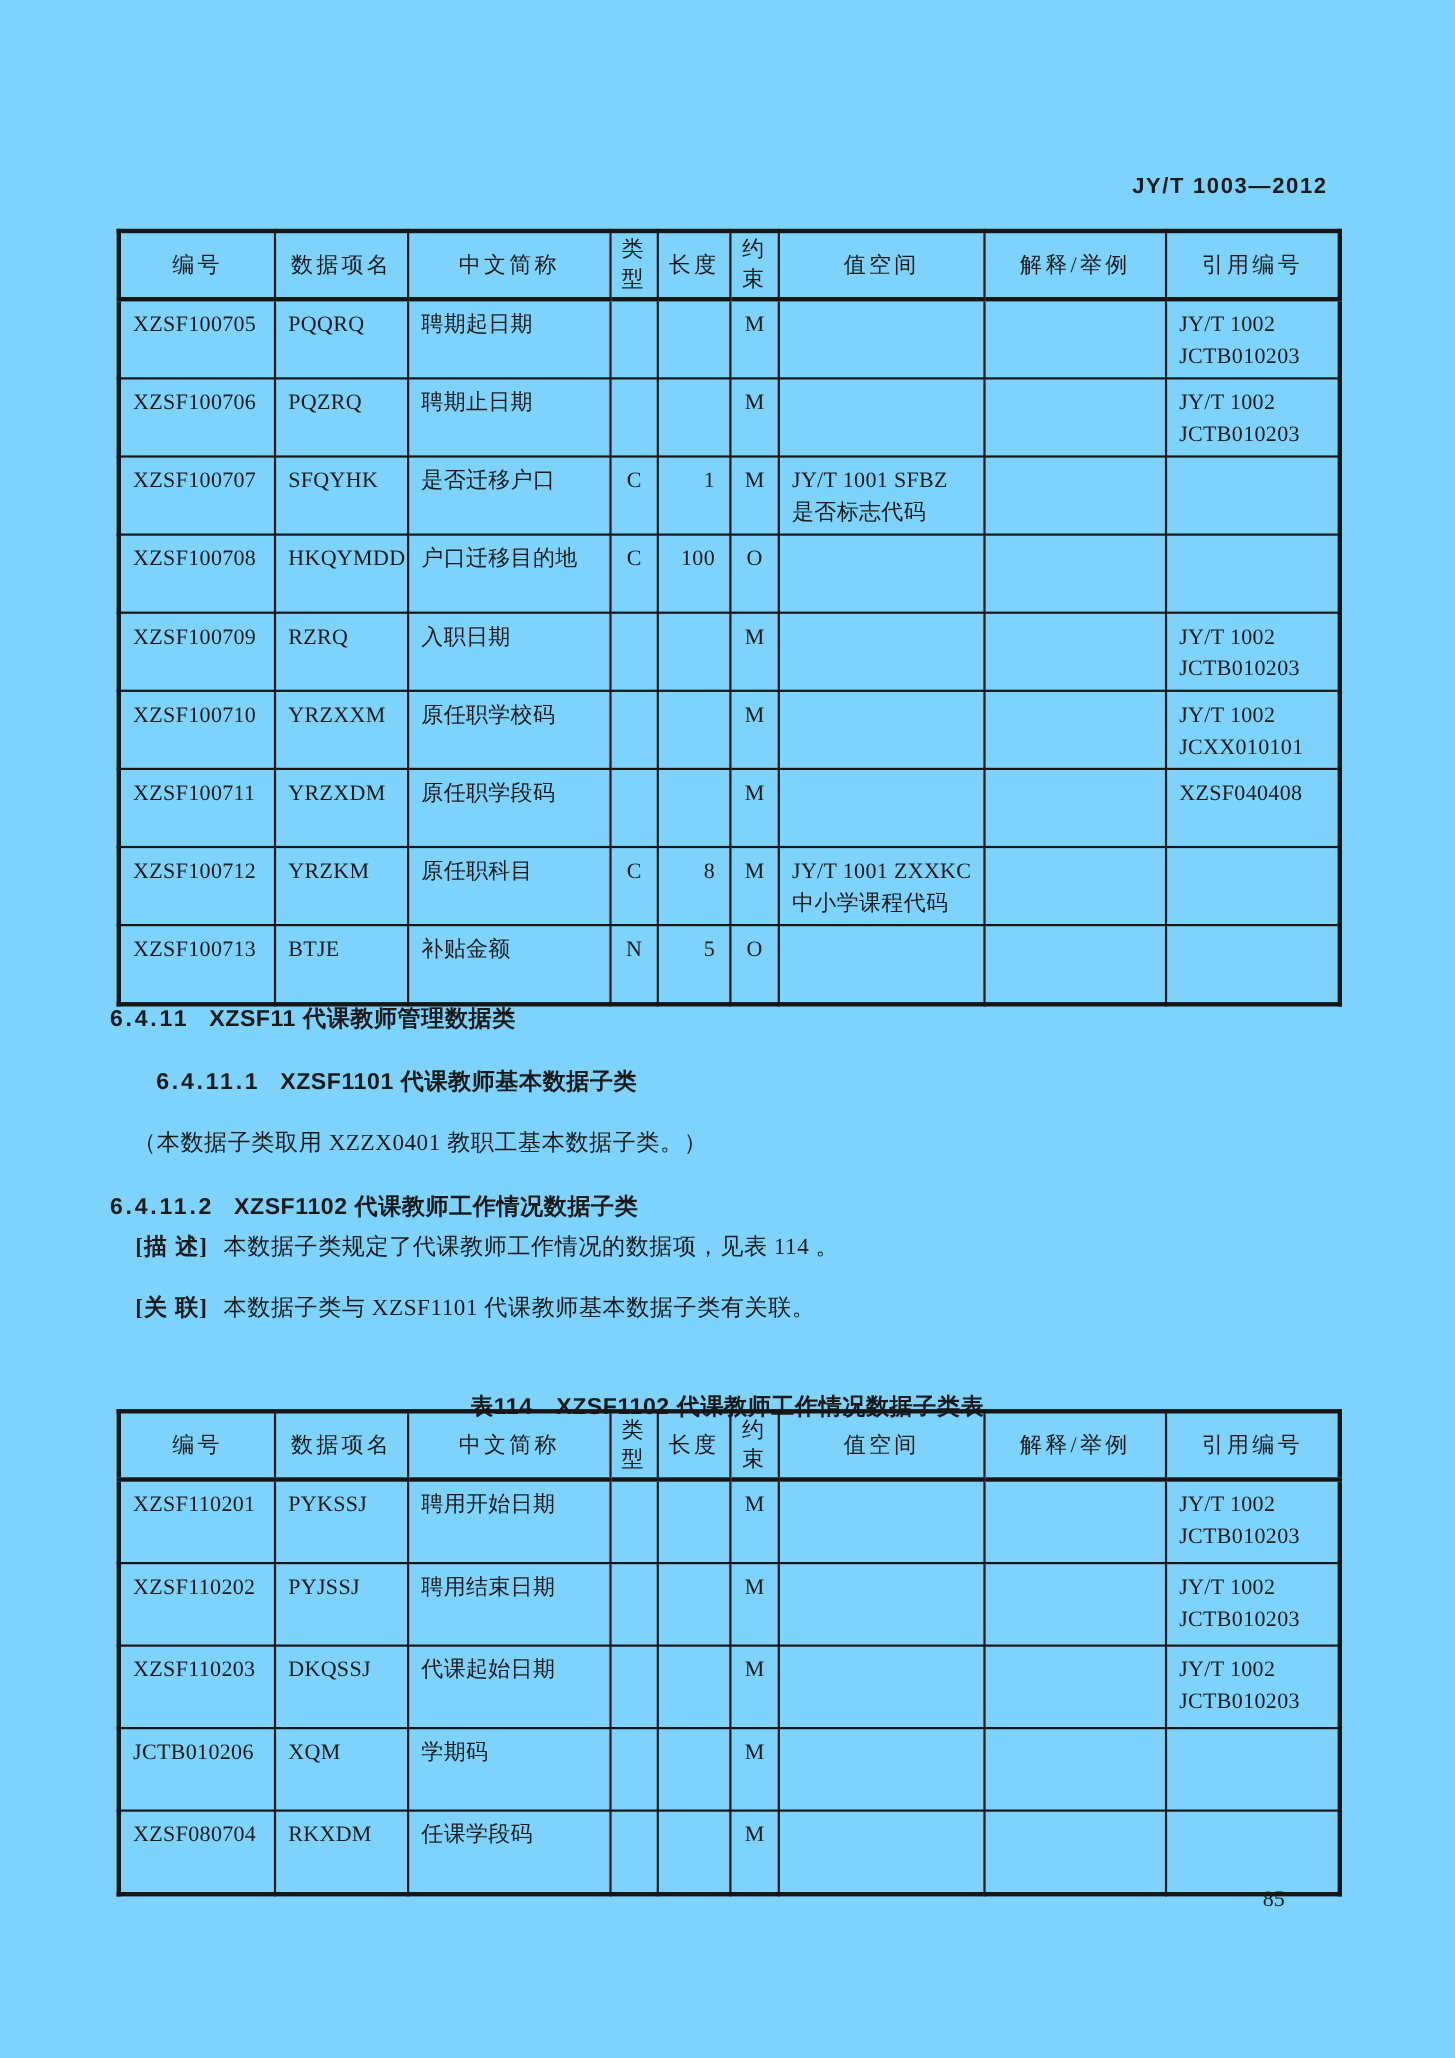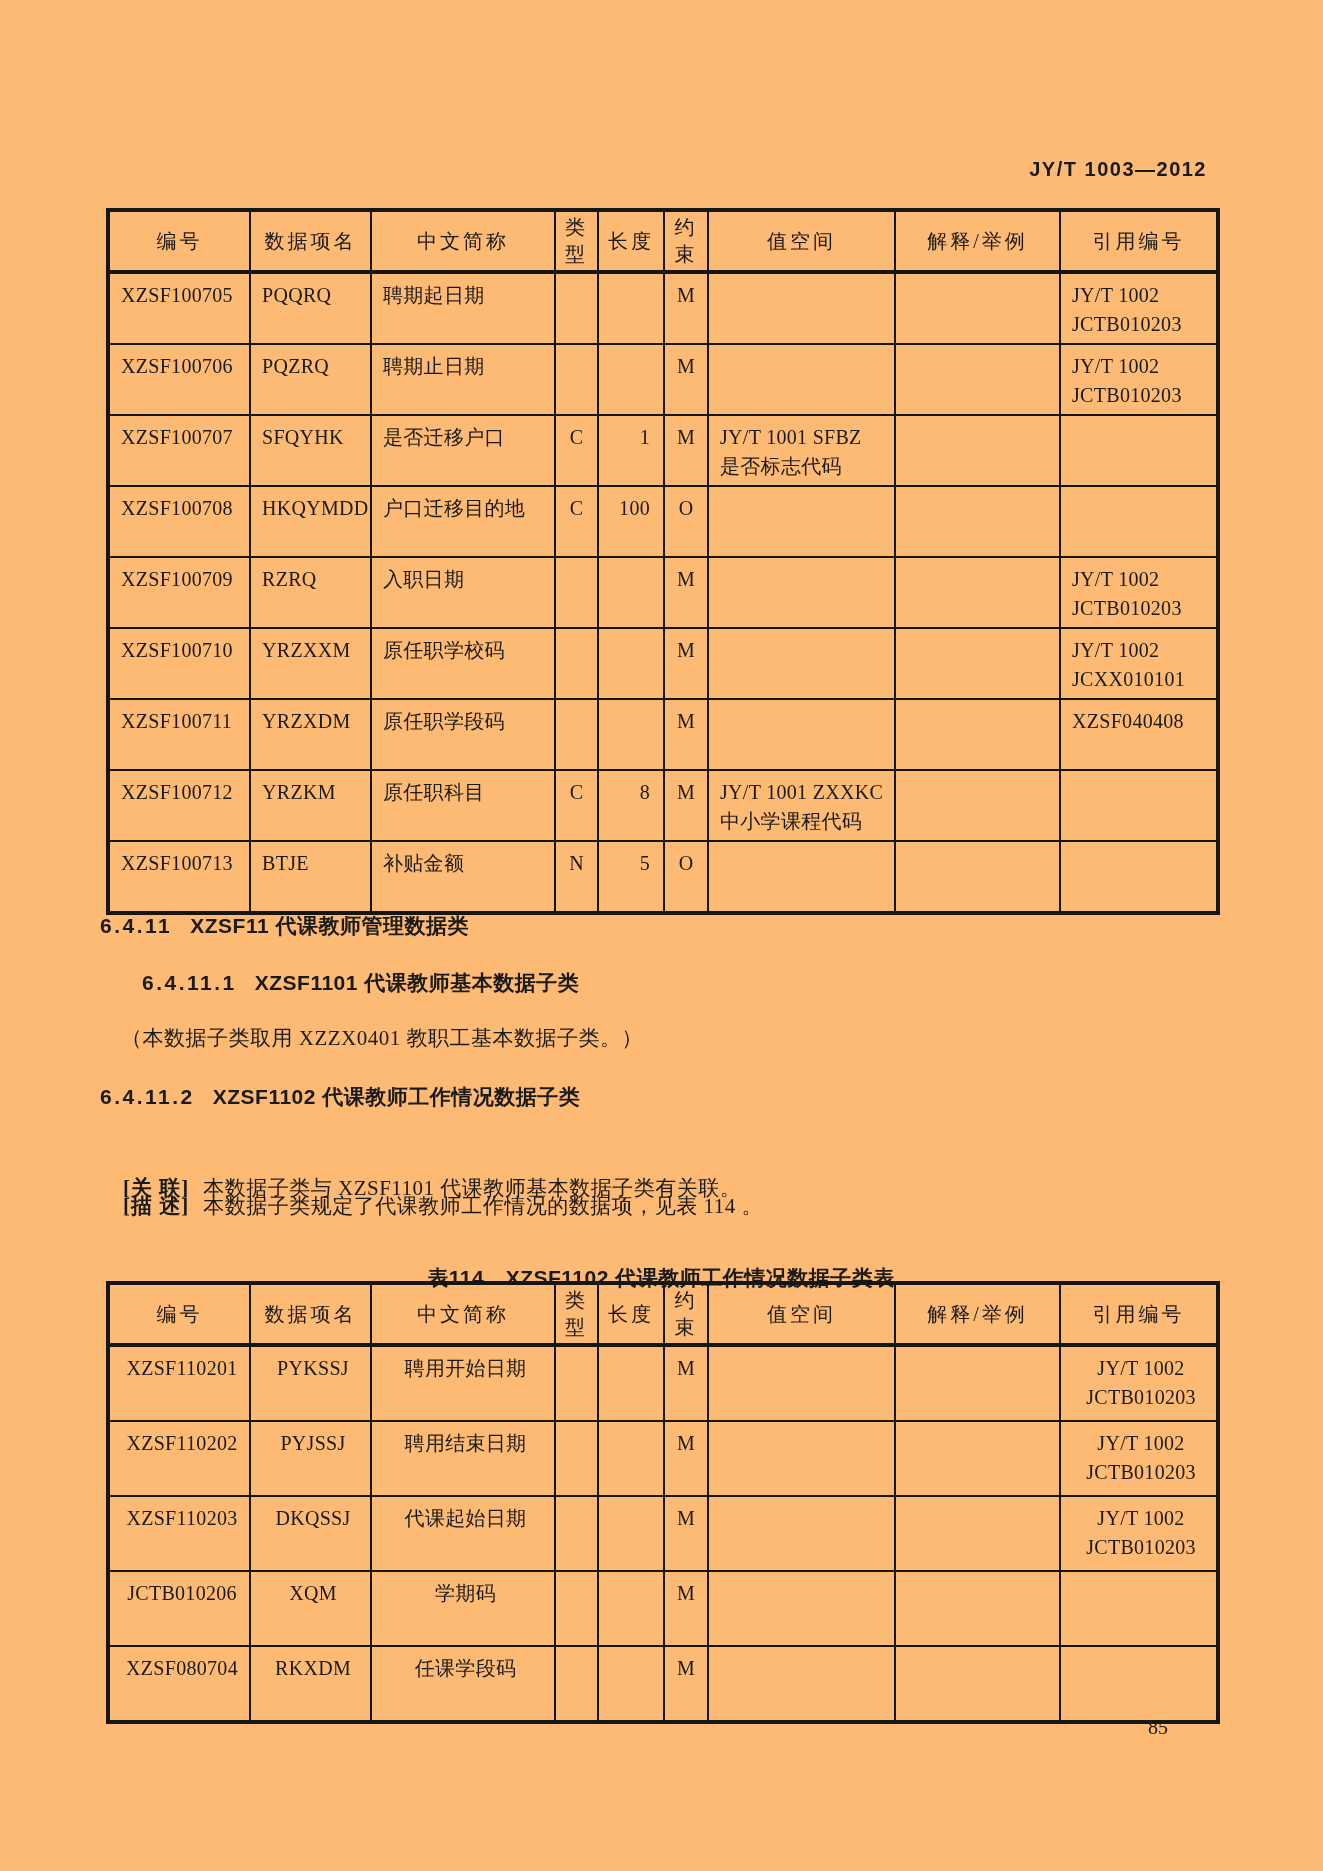--- a/index.html
+++ b/index.html
@@ -1,21 +1,21 @@
 <!DOCTYPE html>
 <html><head>
 <meta charset="utf-8">
 <style>
   html, body { margin: 0; padding: 0; }
   body { background: #ffffff; }
   .page {
     position: relative;
     width: 1323px;
     height: 1871px;
-    background: #fdba74;
+    background: #7dd3fc;
     overflow: hidden;
     font-family: "Liberation Serif", "DejaVu Serif", serif;
     color: #1a1a1a;
   }
 
   
   .doc-code {
     position: absolute;
     top: 158px;
     right: 116px;
@@ -53,21 +53,21 @@
   .dtable td {
     height: 58px;
     vertical-align: top;
     font-size: 20px;
     line-height: 29px;
     letter-spacing: 0.3px;
     padding: 7px 6px 4px 11px;
     white-space: pre-line;
     text-align: left;
   }
-  #table2 td { height: 62px; text-align: center; }
+  #table2 td { height: 62px; }
   .dtable td.c3, .dtable td.c5 { text-align: center; padding-left: 2px; padding-right: 2px; }
   .dtable td.c4 { text-align: right; padding-right: 13px; }
 
   
   .heading {
     position: absolute;
     left: 100px;
     font-family: "Liberation Sans", "DejaVu Sans", sans-serif;
     font-weight: bold;
     font-size: 21px;
@@ -89,21 +89,21 @@
     white-space: nowrap;
   }
   #note-64111 { top: 1024px; }
   .bline {
     position: absolute;
     left: 123px;
     font-size: 21px;
     letter-spacing: 0.5px;
     white-space: nowrap;
   }
-  #desc-line { top: 1192px; }
+  #desc-line { top: 1119px; }
   #rel-line  { top: 1174px; }
   .bline .blabel { font-weight: bold; margin-right: 14px; letter-spacing: 1px; }
 
   
   .tcaption {
     position: absolute;
     top: 1224px;
     left: 106px;
     width: 1110px;
     text-align: center;

